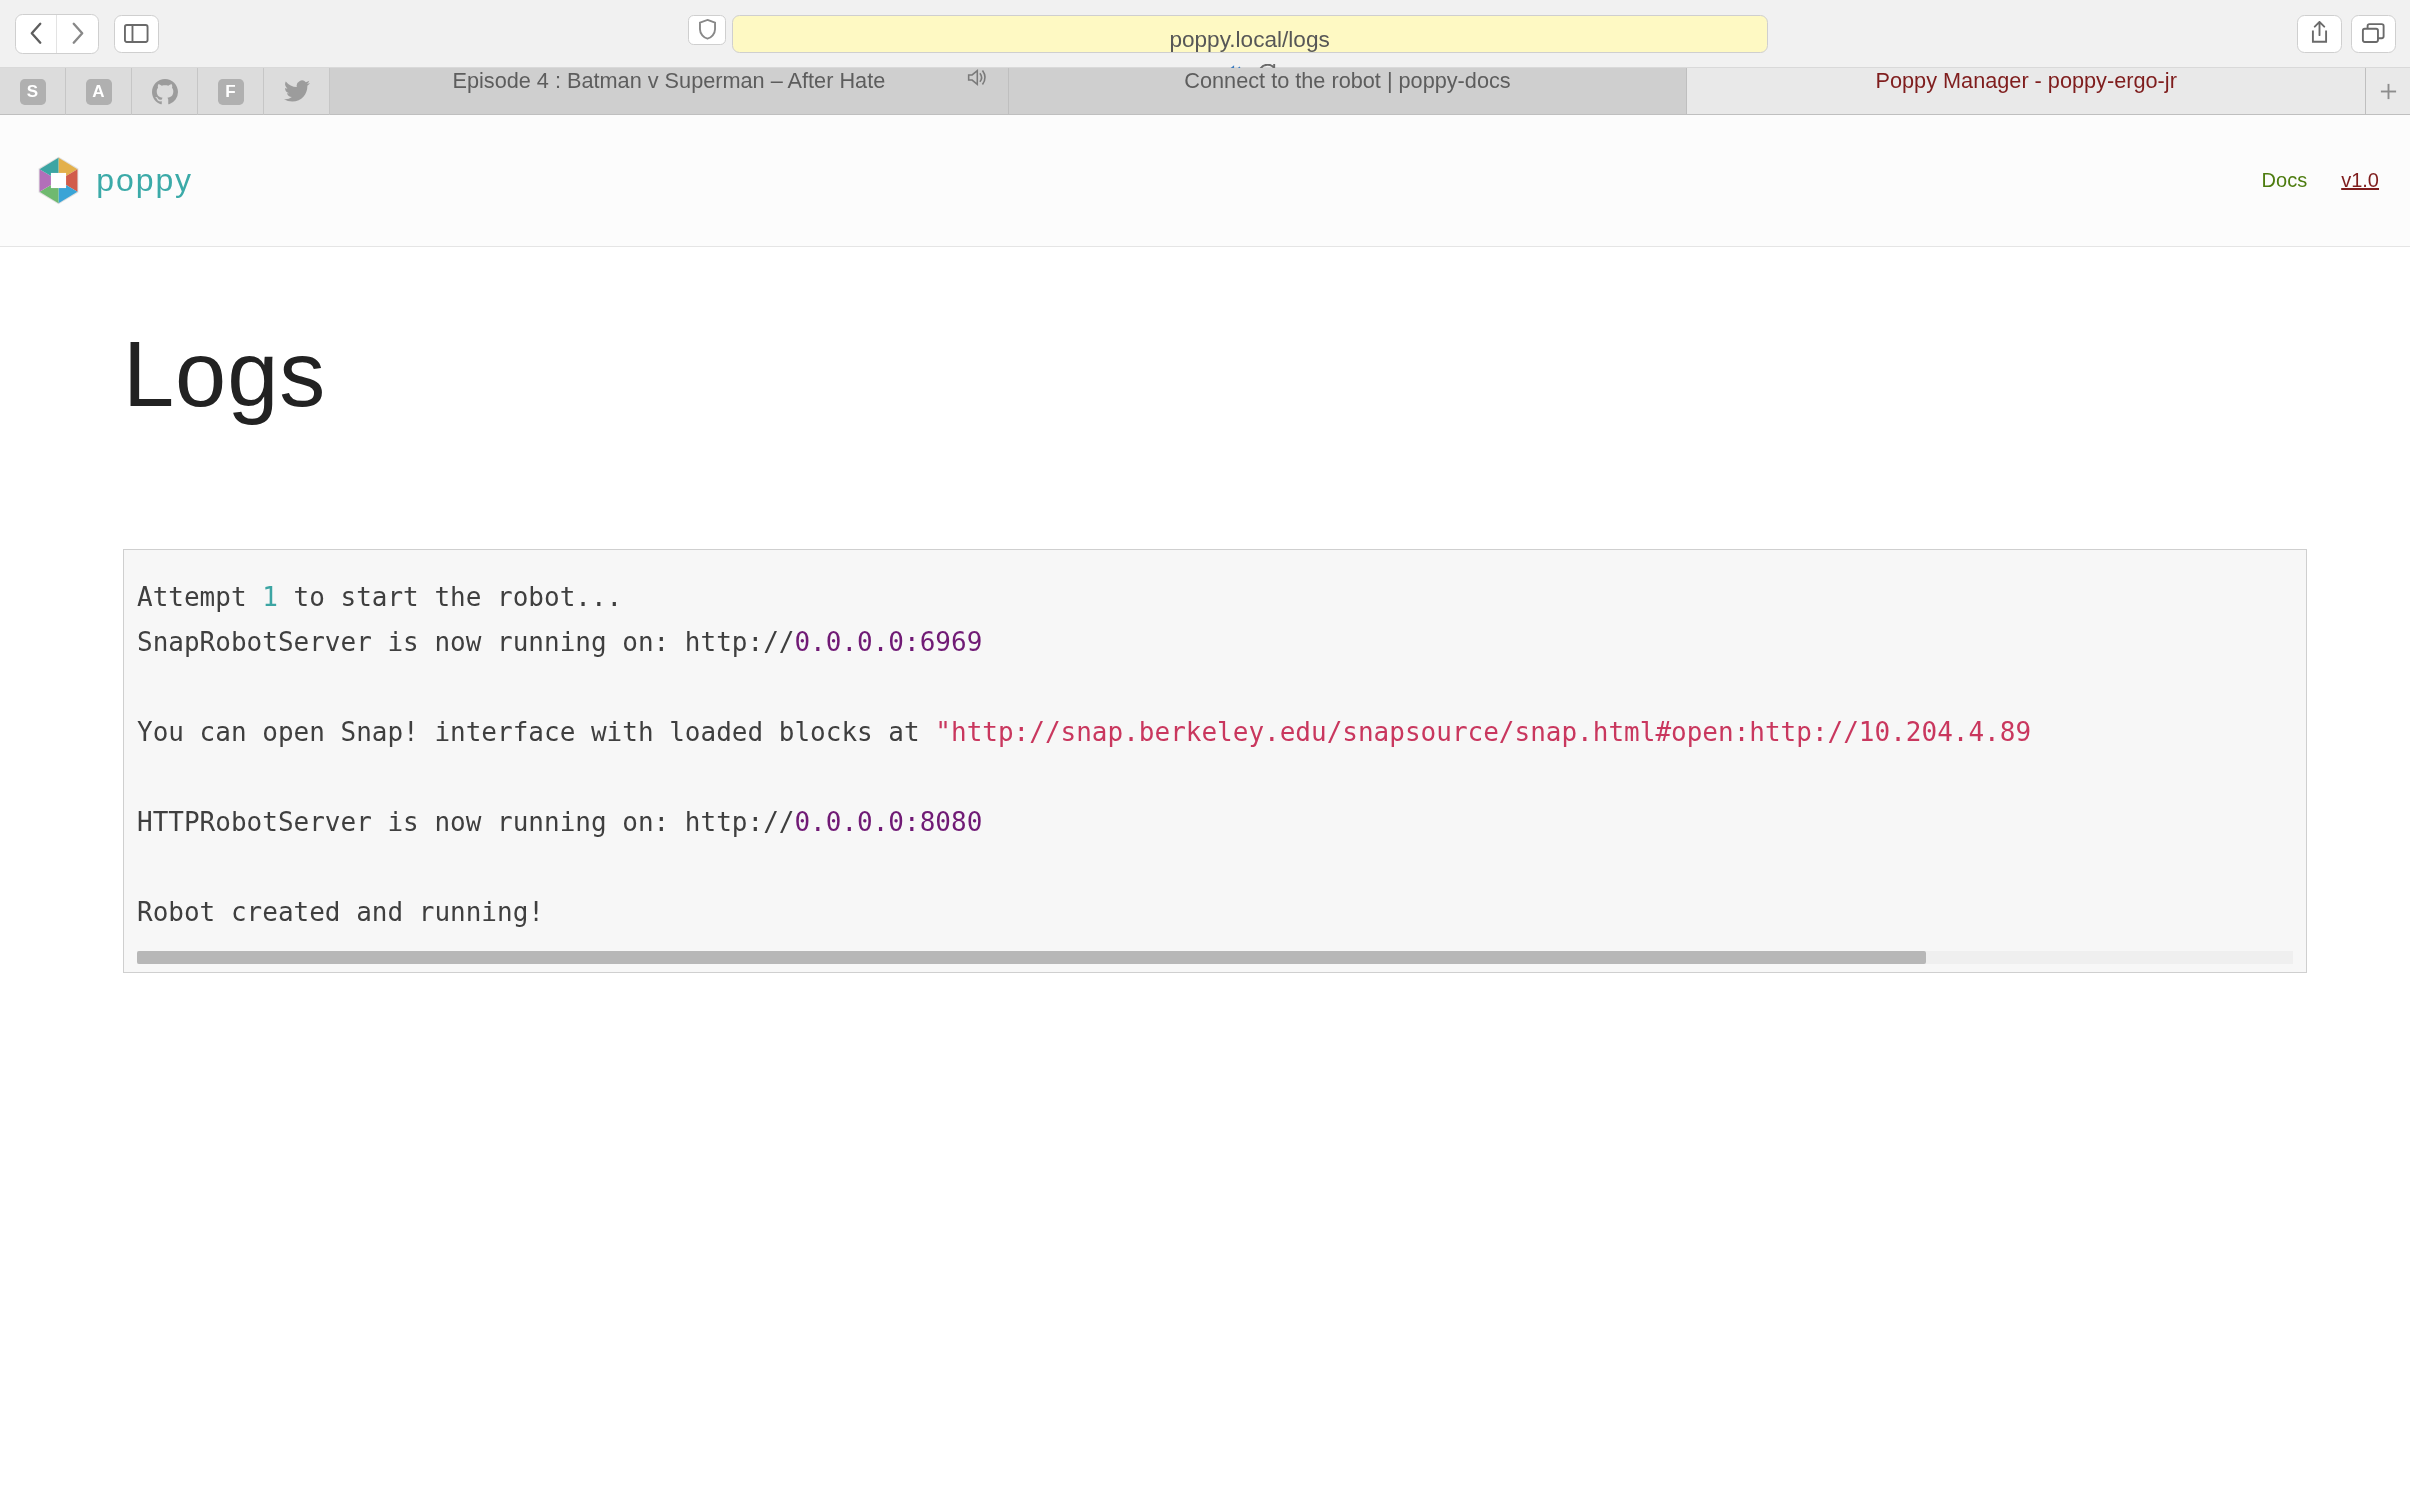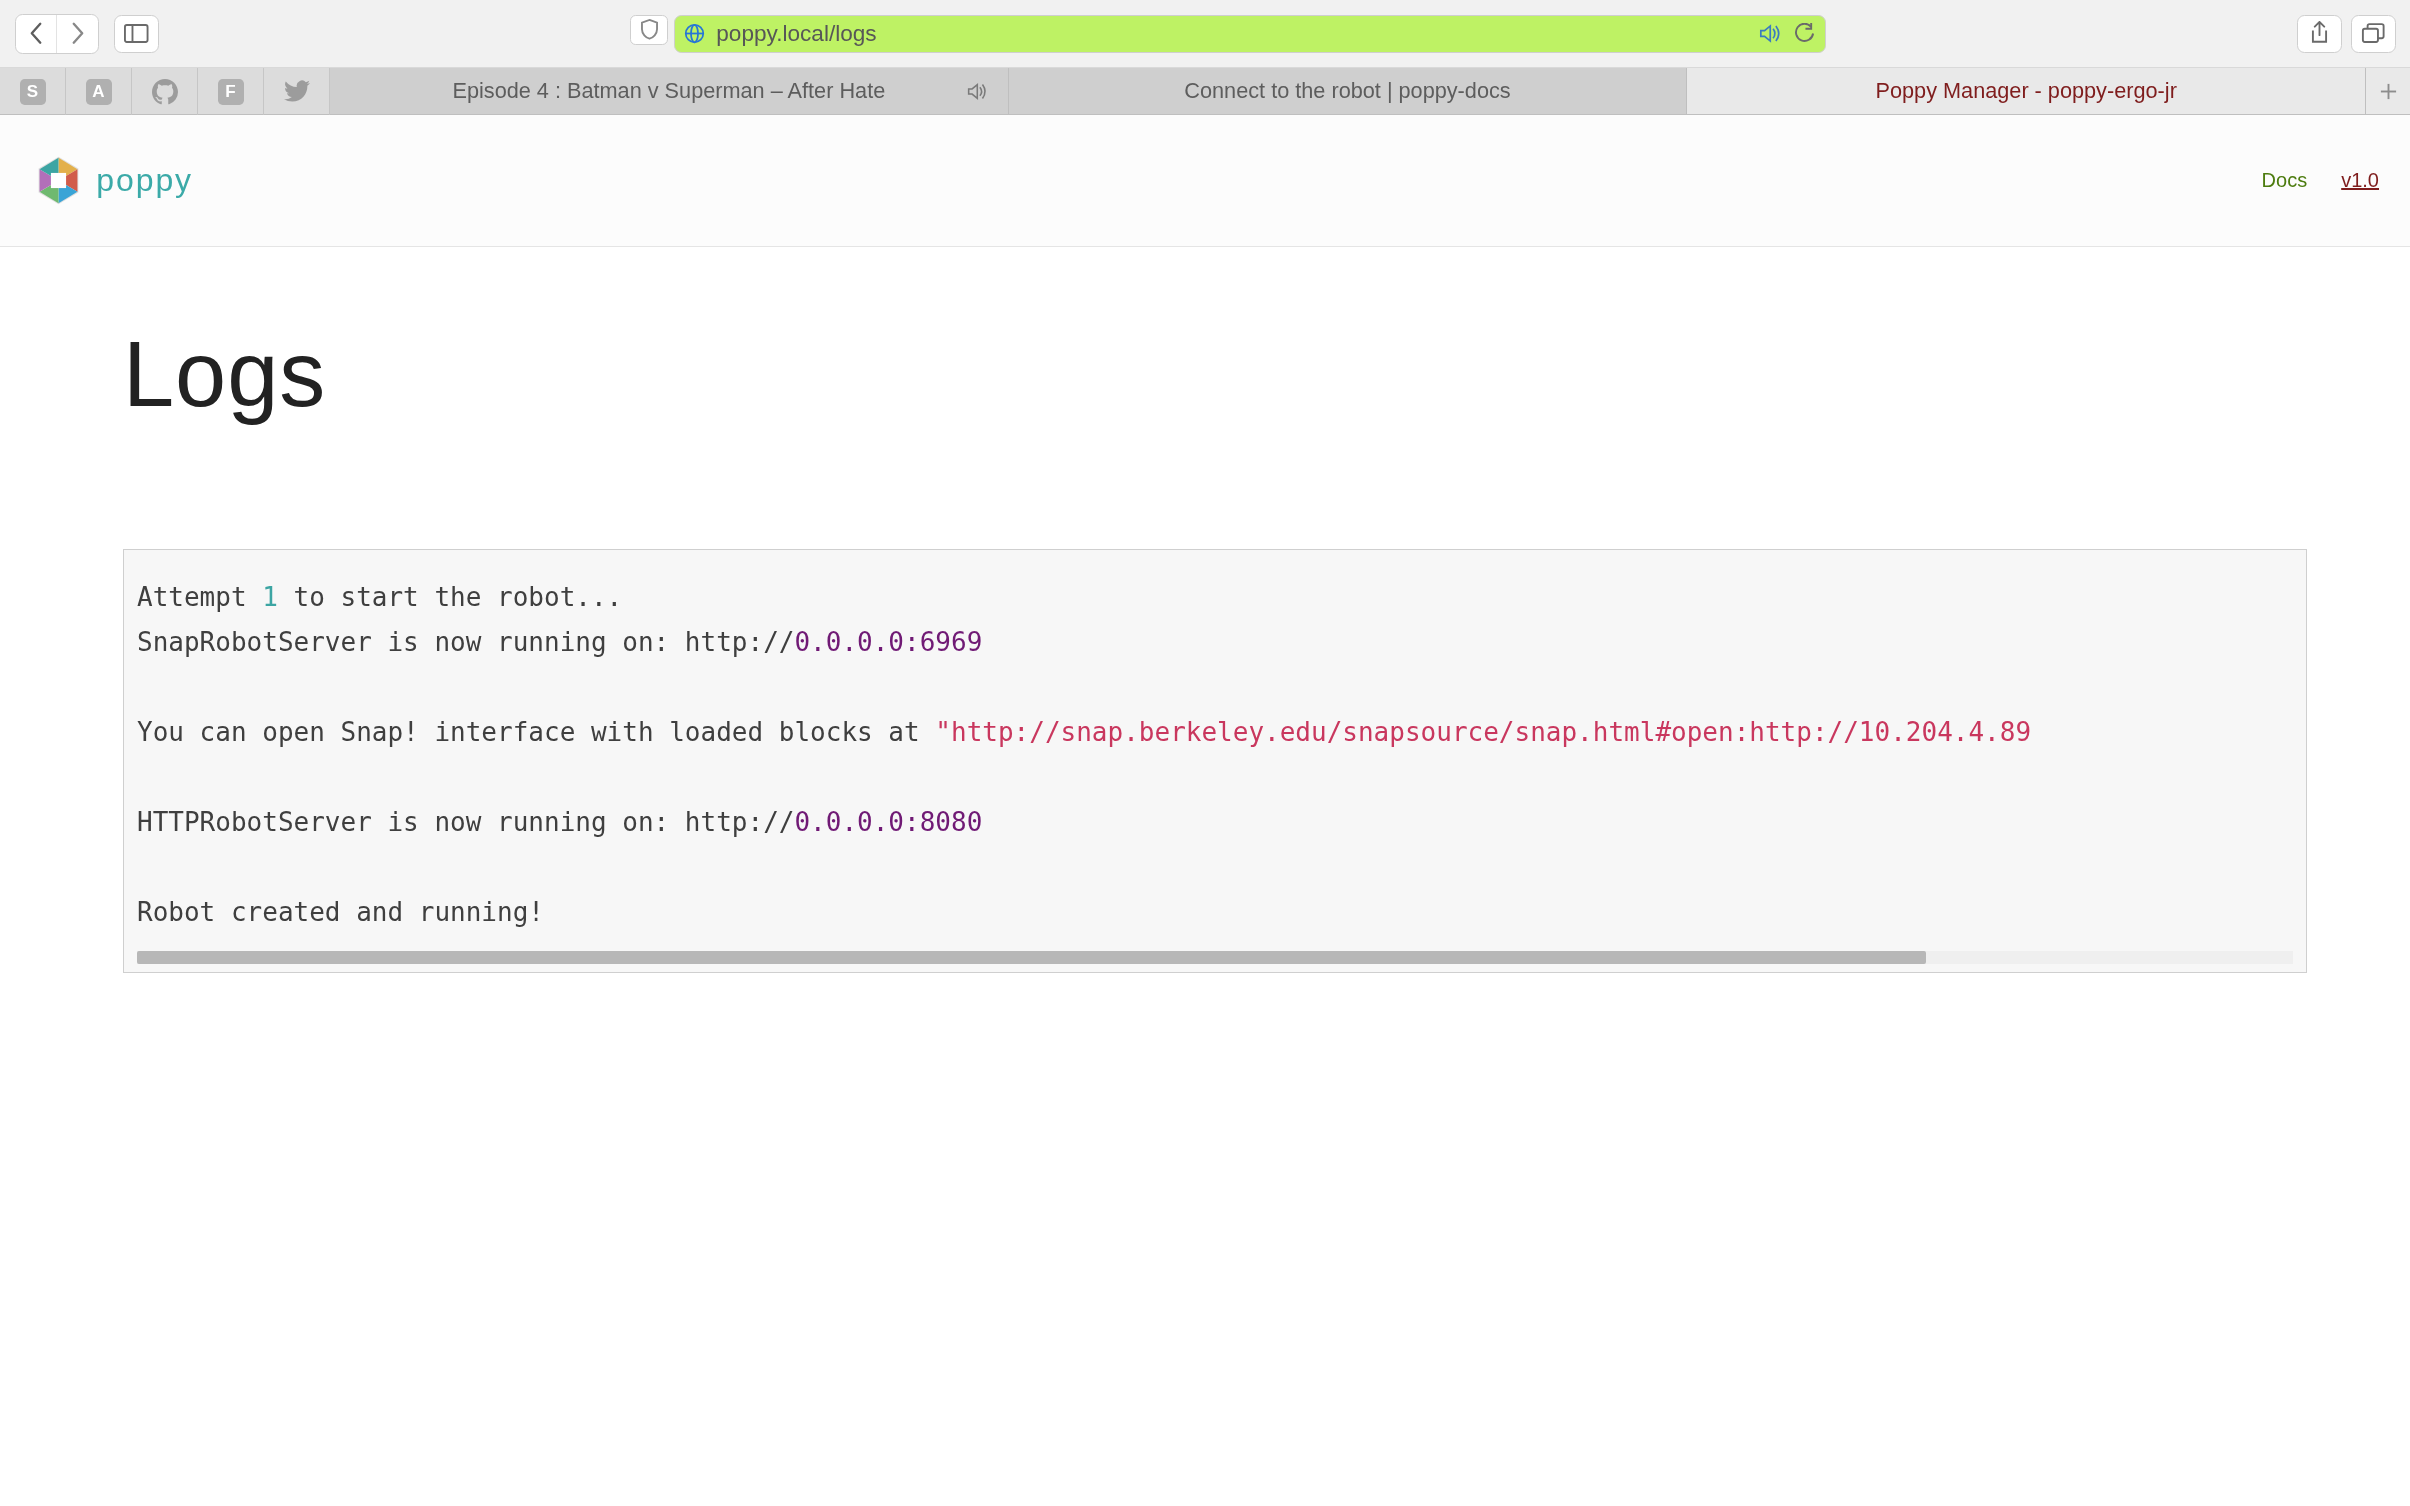--- a/index.html
+++ b/index.html
@@ -51,29 +51,30 @@
       justify-content: center;
       color: #6a6a6a;
       margin-left: 5.6px;
     }
     .url-bar-container {
       flex: 1;
       display: flex;
       justify-content: center;
     }
     .url-bar {
-      width: 1152px;
+      width: 1036px;
       height: 38px;
-      background: #bef264;
+      background: #fef9c3;
       border: 0.9px solid #cfcfcf;
       border-radius: 7.5px;
       display: flex;
       align-items: center;
       padding: 0 9.4px;
       gap: 11.3px;
+      flex-direction: column;
     }
     .reader-btn {
       width: 38px;
       height: 30px;
       background: #ffffff;
       border: 0.9px solid #cfcfcf;
       border-radius: 5.6px;
       display: flex;
       align-items: center;
       justify-content: center;
@@ -146,21 +147,20 @@
     }
 
     
     .tabs {
       flex: 1;
       display: flex;
     }
     .tab {
       flex: 1;
       display: flex;
-      align-items: center;
       justify-content: center;
       gap: 19px;
       border-right: 0.9px solid #bfbfbf;
       background: #cfcfcf;
       color: #5d5d5d;
       font-size: 21.7px;
       position: relative;
     }
     .tab.active {
       background: #e9e9e9;

